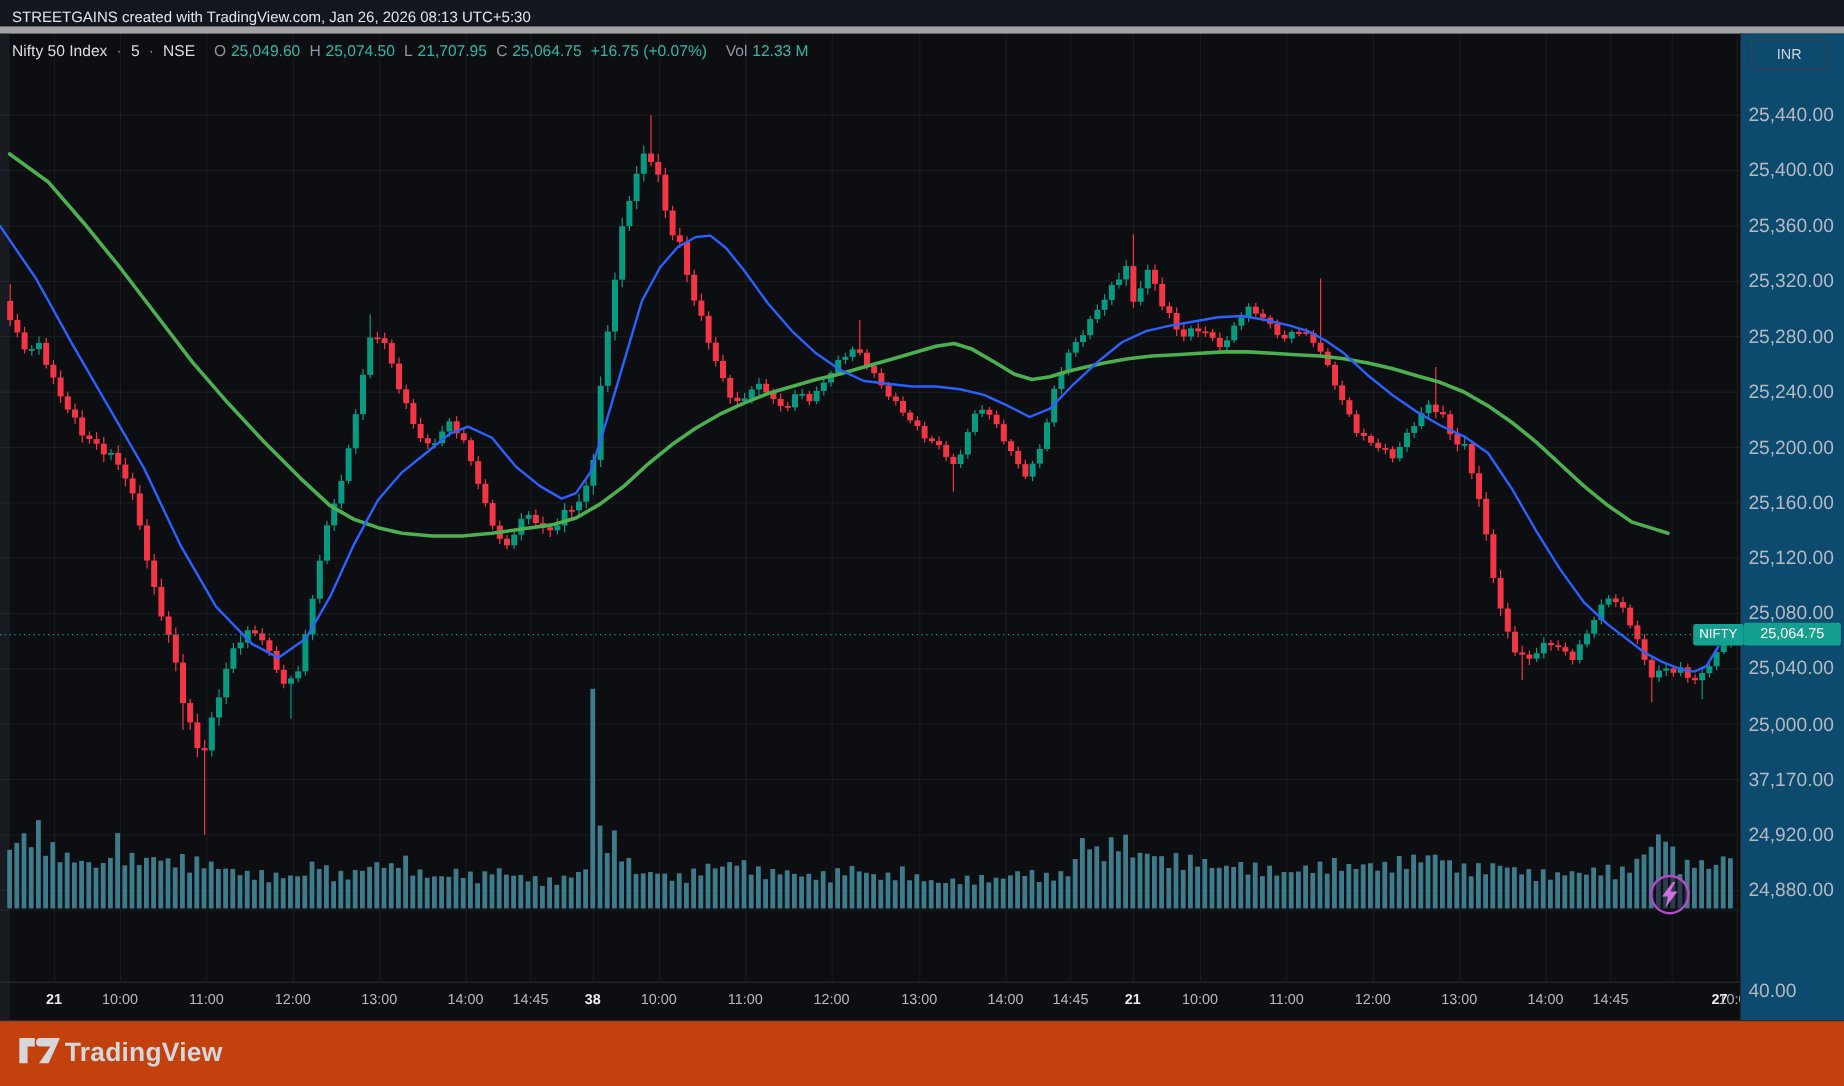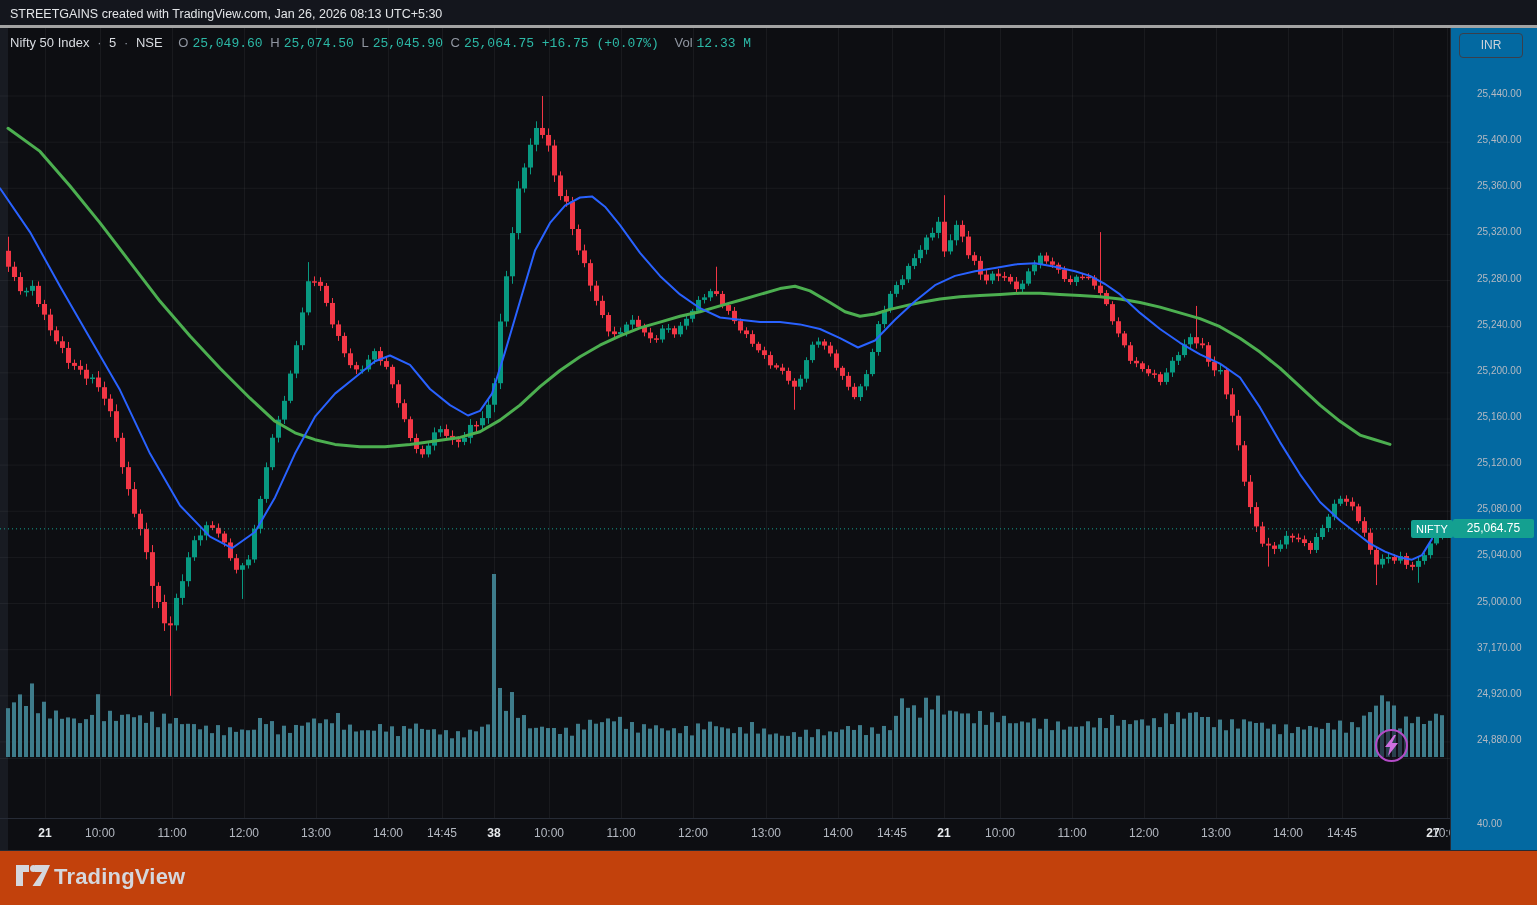--- a/index.html
+++ b/index.html
@@ -1,41 +1,41 @@
 <!DOCTYPE html>
 <html><head>
 <meta charset="utf-8">
 <style>
   html,body{margin:0;padding:0;width:1537px;height:905px;overflow:hidden;
     background:#0d0e12;font-family:"Liberation Sans",sans-serif;
     -webkit-font-smoothing:antialiased;}
   .abs{position:absolute;}
   
   #topbar{left:0;top:0;width:1537px;height:28px;background:#14161d;
-    border-bottom:3px solid #a3a3a3;color:#e3e5e8;font-size:12.5px;
+    border-bottom:6px solid #a3a3a3;color:#e3e5e8;font-size:12.5px;
     line-height:28px;padding-left:10px;box-sizing:border-box;}
   
   #chartwrap{left:0;top:28px;width:1450px;height:822px;overflow:hidden;}
   #leftstrip{left:0;top:0;width:8px;height:822px;background:#181b22;}
   
   #legend{left:10px;top:7px;font-size:13px;color:#d9dce1;white-space:nowrap;}
   #legend .dim{color:#9096a1;}
-  #legend .val{color:#2cb8a6;font-family:Liberation Mono, monospace;}
+  #legend .val{color:#2cb8a6;}
   #legend span{margin-right:4px;}
   #legend .grp{margin-left:8px;}
   
   #timeaxis{left:0;top:790px;width:1450px;height:32px;border-top:1px solid #262b36;
     overflow:hidden;}
   .t-tick{position:absolute;top:7px;transform:translateX(-50%);font-size:12px;
     color:#b4b9c2;white-space:nowrap;}
   .t-tick.major{color:#e8eaed;font-weight:bold;}
   
-  #priceaxis{left:1450px;top:28px;width:87px;height:822px;background:#0369a1;
+  #priceaxis{left:1450px;top:28px;width:87px;height:822px;background:#0c4a6e;
     border-left:1px solid #262b36;box-sizing:border-box;}
-  .p-tick{position:absolute;left:26px;font-size:10px;color:#b4b9c2;}
+  .p-tick{position:absolute;left:6px;font-size:16px;color:#b4b9c2;}
   #inr-btn{position:absolute;left:8px;top:5px;width:62px;height:23px;
     border:1px solid #3a3f4b;border-radius:4px;color:#ced2d9;font-size:12px;
     text-align:center;line-height:23px;background:transparent;cursor:pointer;}
   
   #nifty-tag{left:1411px;top:521px;height:18px;padding:0 5px;background:#14a090;
     color:#fff;font-size:11px;line-height:18px;border-radius:2px;z-index:5;}
   #price-tag{left:1453px;top:520px;width:81px;height:19px;background:#14a090;
     color:#fff;font-size:12px;line-height:19px;text-align:center;border-radius:2px;z-index:5;}
   
   #footer{left:0;top:850px;width:1537px;height:55px;background:#c2410c;
@@ -823,21 +823,21 @@
     </svg>
 
   <div id="legend" class="abs">
     <span>Nifty 50 Index</span>
     <span class="dim">·</span>
     <span>5</span>
     <span class="dim">·</span>
     <span>NSE</span>
     <span class="grp dim">O</span><span class="val">25,049.60</span>
     <span class="dim">H</span><span class="val">25,074.50</span>
-    <span class="dim">L</span><span class="val">25,045.90</span>
+    <span class="dim">L</span><span class="val">21,707.95</span>
     <span class="dim">C</span><span class="val">25,064.75</span>
     <span class="val">+16.75 (+0.07%)</span>
     <span class="grp dim">Vol</span><span class="val">12.33 M</span>
   </div>
 
   <div id="timeaxis" class="abs">
       <div class="t-tick major" style="left: 45px;">21</div>
       <div class="t-tick" style="left: 100px;">10:00</div>
       <div class="t-tick" style="left: 172px;">11:00</div>
       <div class="t-tick" style="left: 244px;">12:00</div>

